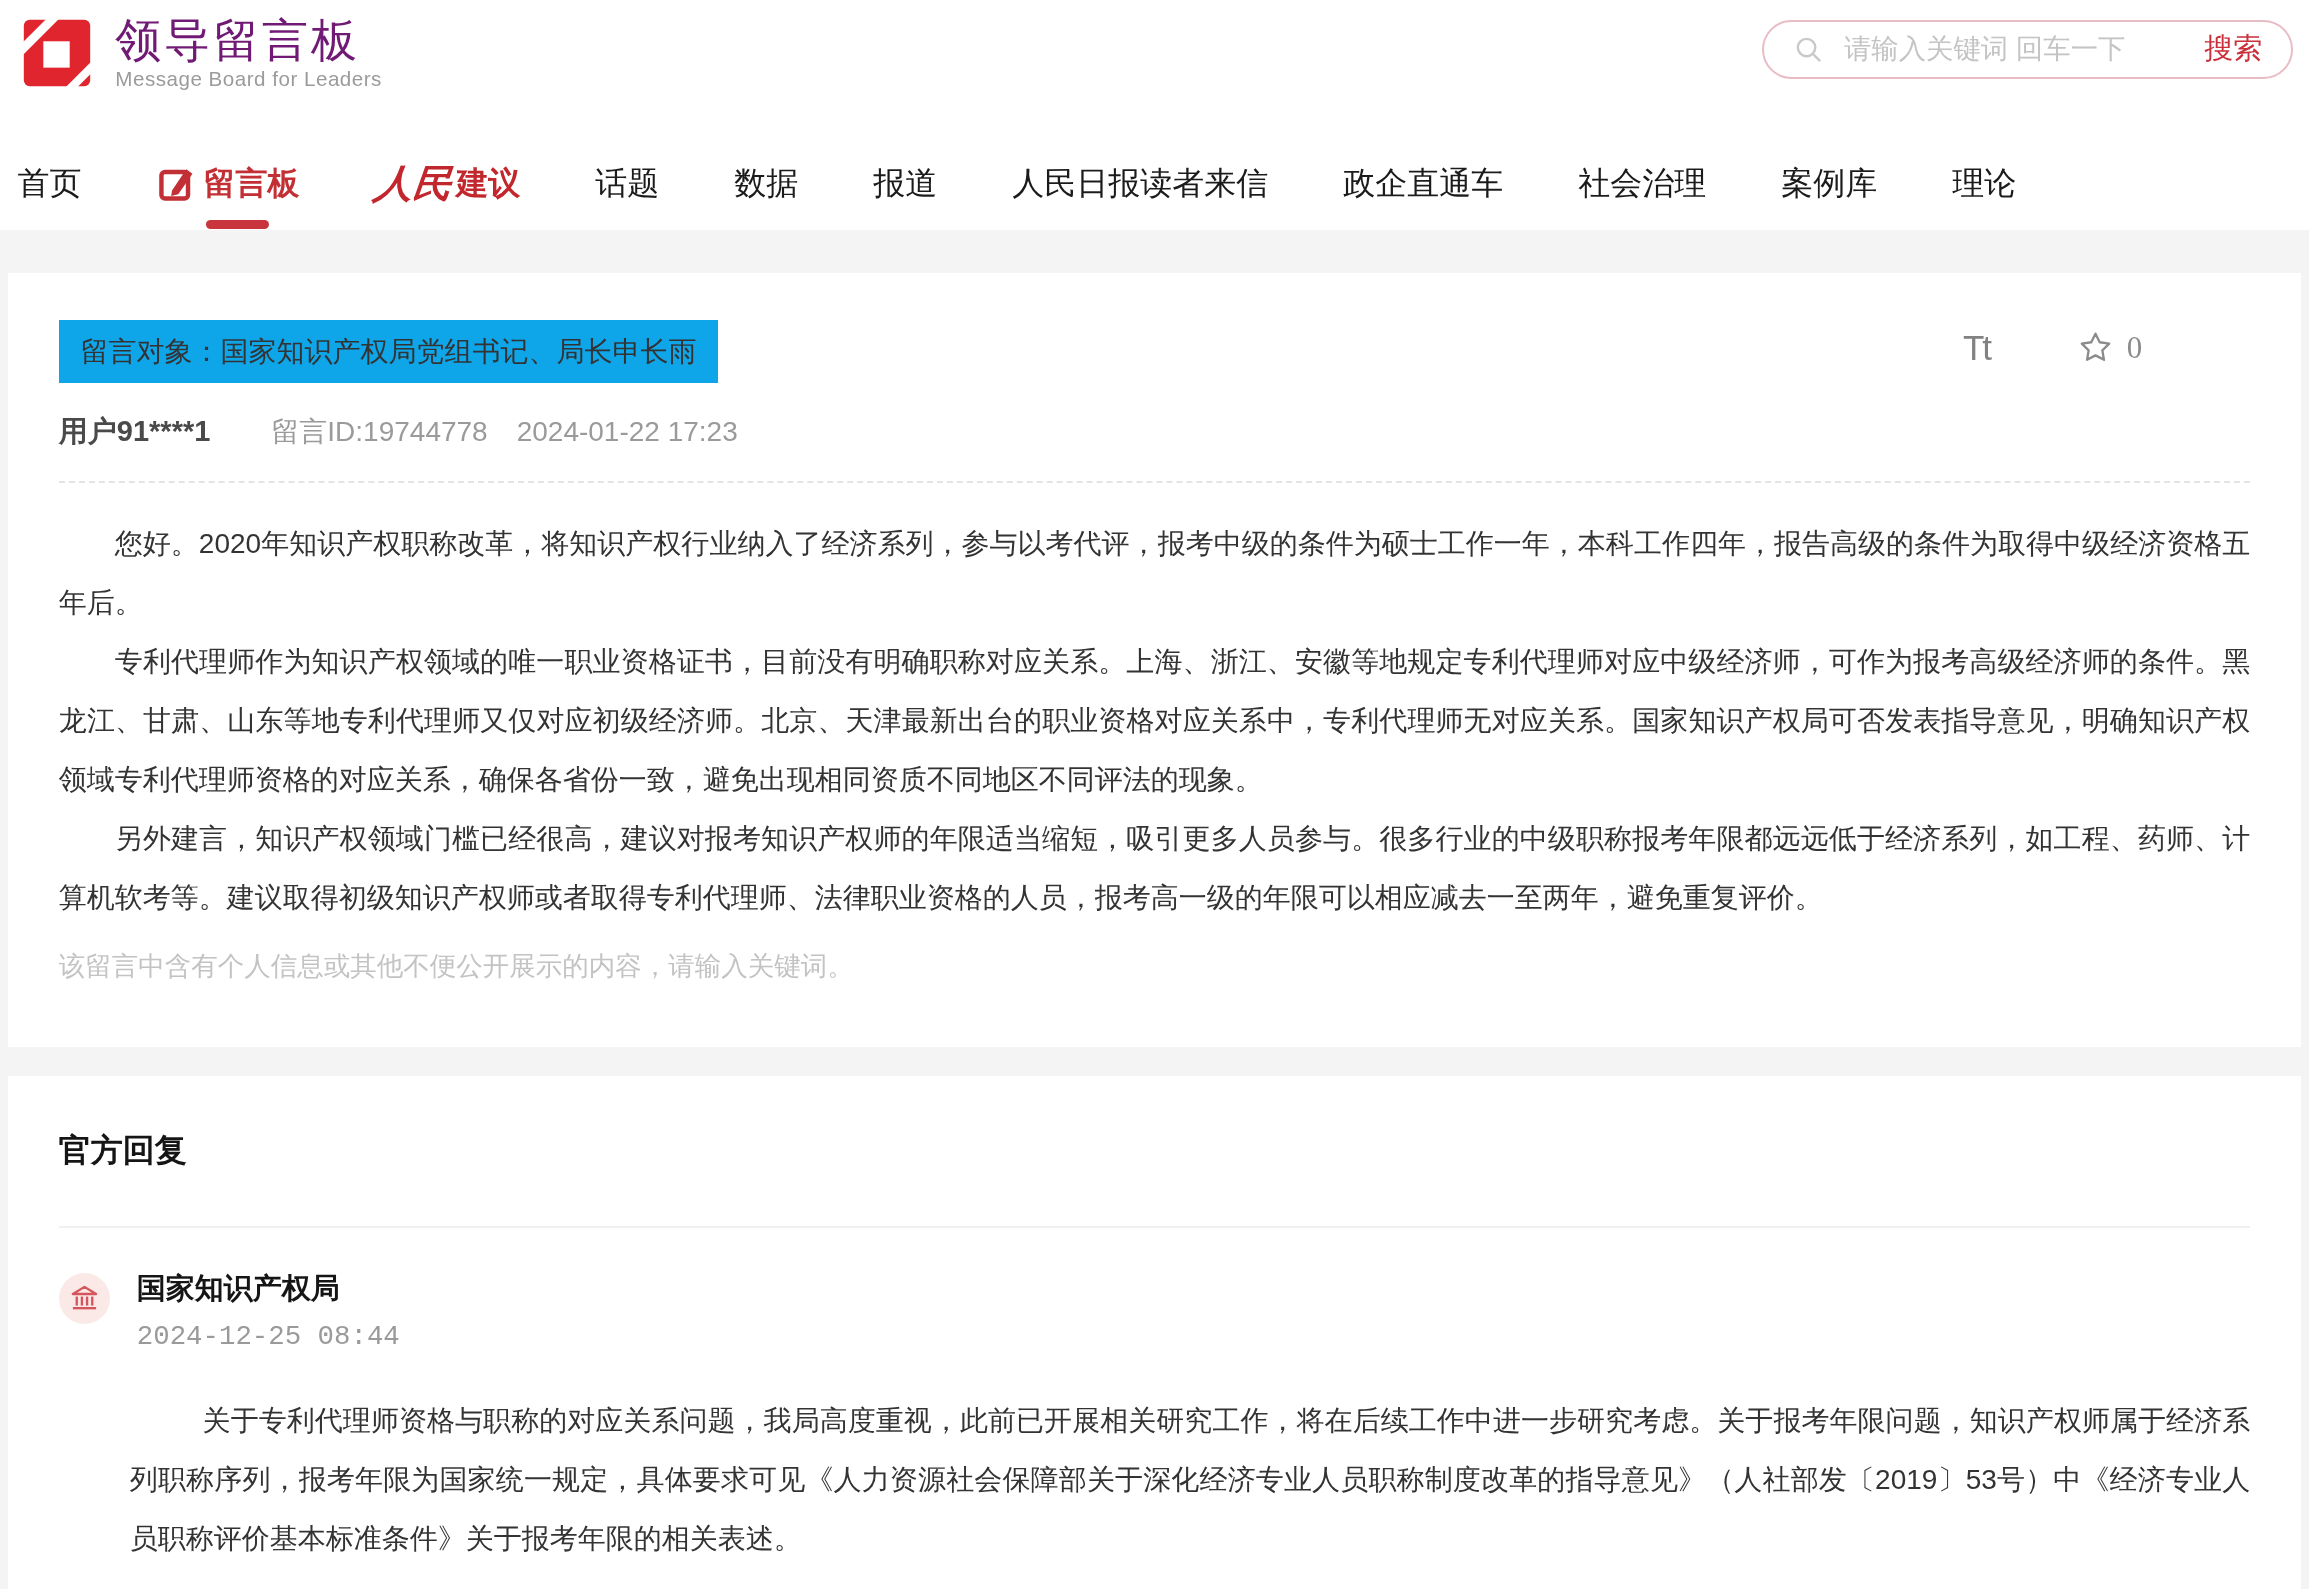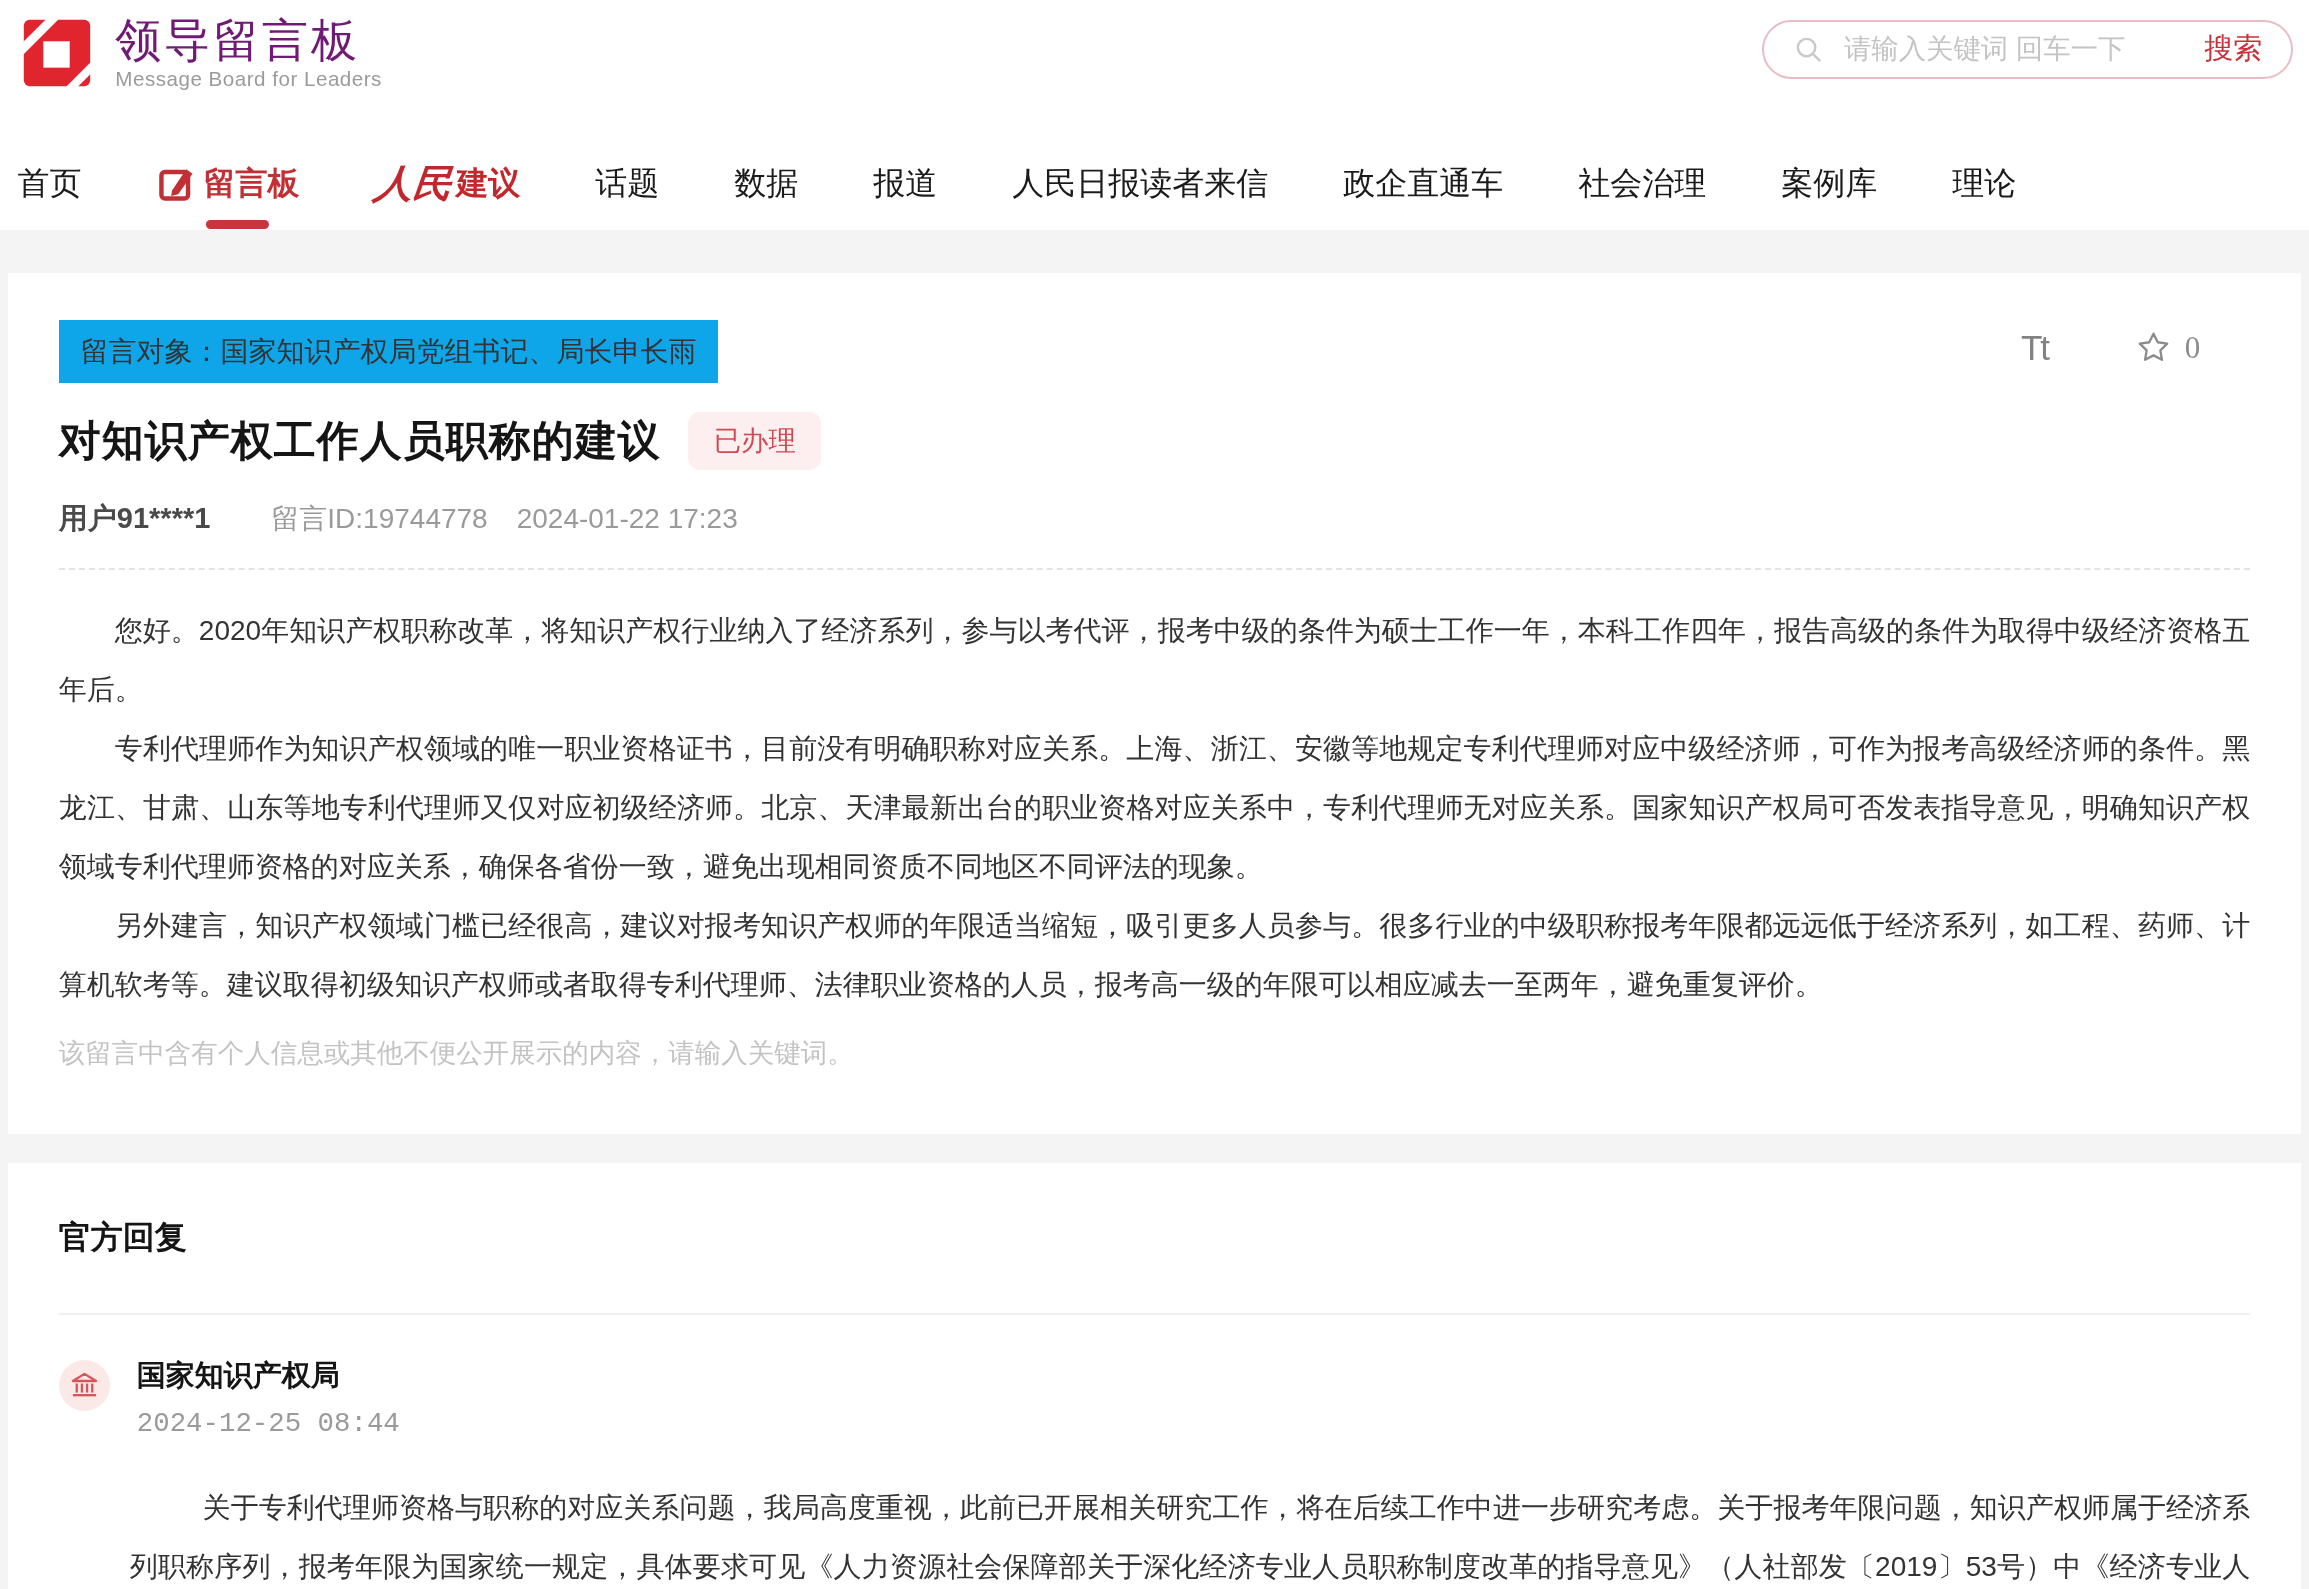--- a/index.html
+++ b/index.html
@@ -31,21 +31,21 @@
   .brand-script { color:#c3272e; font-weight:bold; font-style:italic; font-size:39px; transform:skewX(-6deg); display:inline-block; margin-right:3.9px; }
   .brand-rest { color:#c3272e; font-weight:bold; }
 
   
   .card { background:#fff; margin:0 7.8px; }
   .card-message { margin-top:43px; padding:47px 51px 53px; }
   .card-reply { margin-top:29px; padding:53px 51px 78px; min-height:461px; }
 
   .tag-row { display:flex; justify-content:space-between; align-items:flex-start; }
   .target-tag { display:inline-block; background:#0ea5e9; padding:12.7px 21.6px; font-size:28px; color:#333; }
-  .tools { display:flex; align-items:center; gap:88px; margin-right:50px; margin-top:7.8px; }
+  .tools { display:flex; align-items:center; gap:88px; margin-right:108px; margin-top:7.8px; }
   .font-size-tool { font-size:35px; color:#828282; letter-spacing:-2px; cursor:pointer; }
   .fav { display:flex; align-items:center; gap:13.7px; cursor:pointer; }
   .fav-count { font-size:31px; color:#8b8b8b; font-family:"Liberation Serif","DejaVu Serif",serif; }
 
   .title-row { margin-top:29px; display:flex; align-items:center; }
   .msg-title { font-size:42px; font-weight:bold; color:#151515; letter-spacing:1px; }
   .status-badge { margin-left:27.4px; background:#fdeff0; color:#cf4a54; font-size:27.4px; padding:10.8px 25.5px; border-radius:11.8px; }
 
   .meta-row { margin-top:29px; display:flex; align-items:center; font-size:28px; color:#9a9a9a; }
   .meta-user { font-weight:bold; color:#4a4a4a; font-size:29px; }
@@ -128,24 +128,20 @@
       <div class="font-size-tool">Tt</div>
       <div class="fav">
         <svg width="35" height="35" viewBox="0 0 24 24">
           <path d="M12 2.5l2.9 5.9 6.5.95-4.7 4.6 1.1 6.5L12 17.4l-5.8 3.05 1.1-6.5-4.7-4.6 6.5-.95z" fill="none" stroke="#8b8b8b" stroke-width="1.6" stroke-linejoin="round"></path>
         </svg>
         <span class="fav-count">0</span>
       </div>
     </div>
   </div>
 
-  <div class="title-row">
-    <span class="msg-title">对知识产权工作人员职称的建议</span>
-    <span class="status-badge">已办理</span>
-  </div>
 
   <div class="meta-row">
     <span class="meta-user">用户91****1</span>
     <span class="meta-id">留言ID:19744778</span>
     <span class="meta-time">2024-01-22 17:23</span>
   </div>
 
   <hr class="dashed-sep">
 
   <div class="msg-body">

